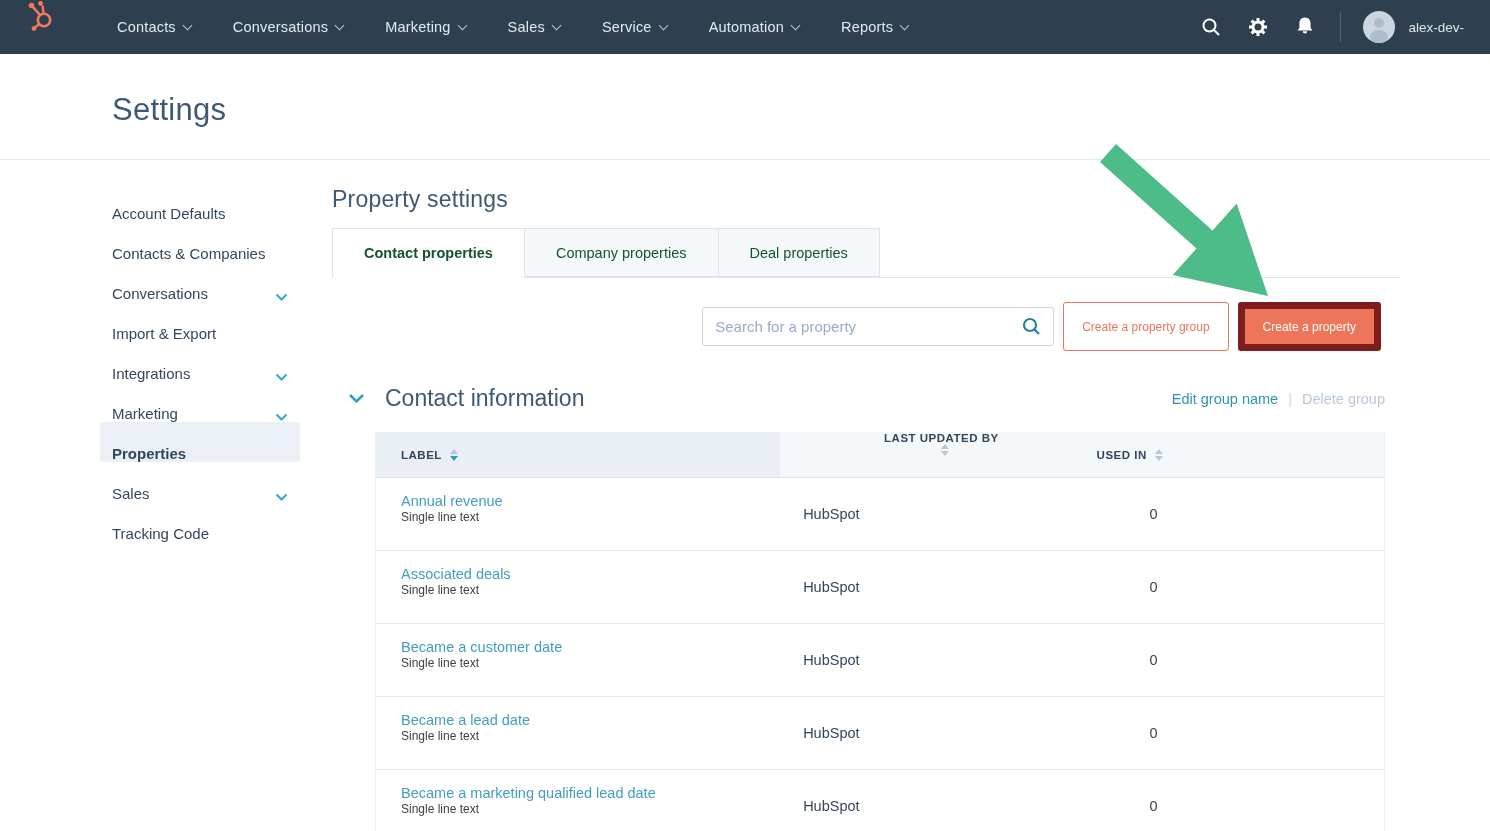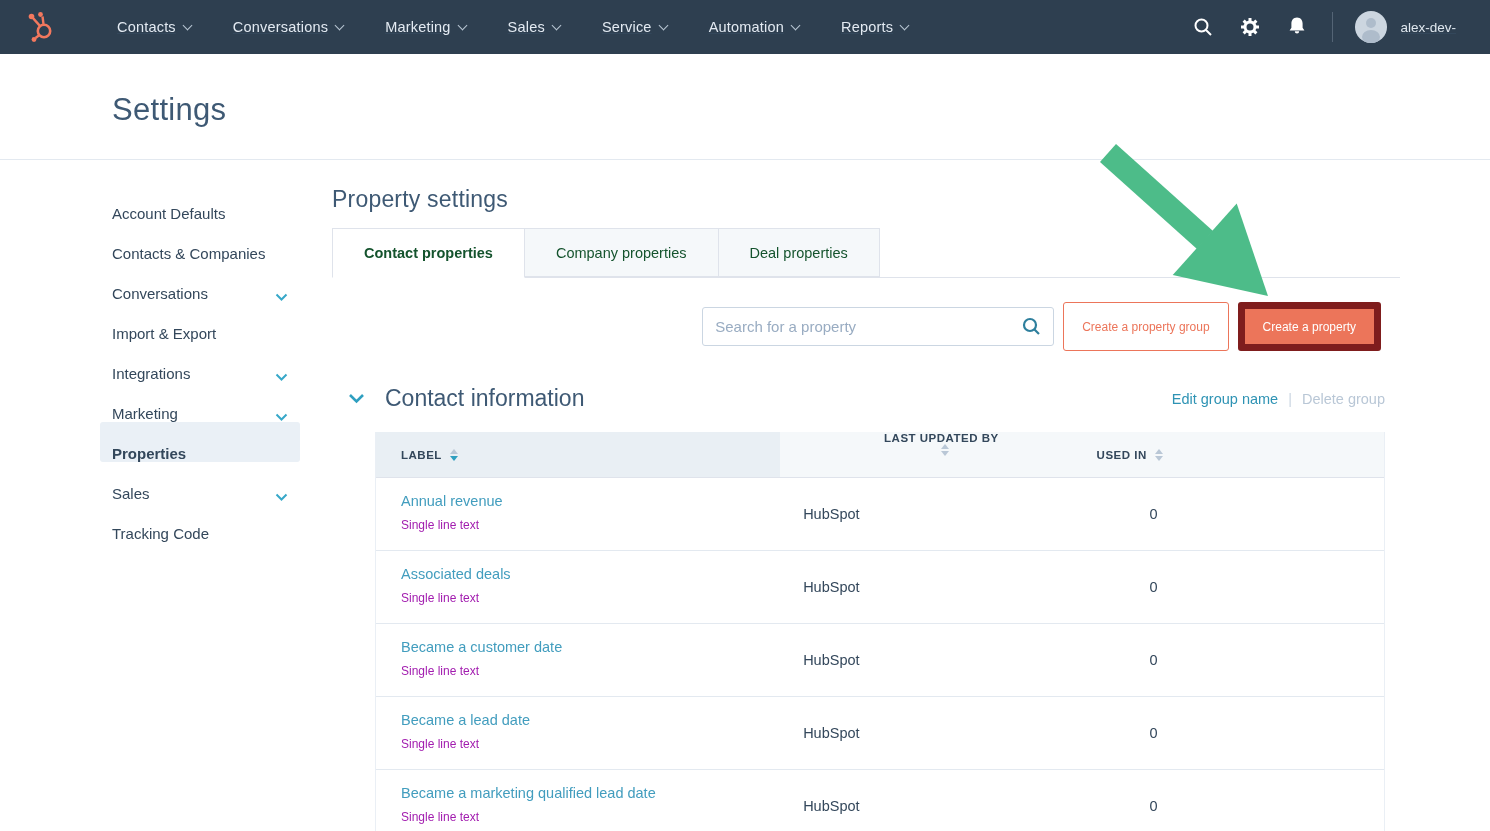--- a/index.html
+++ b/index.html
@@ -5,34 +5,34 @@
   * { box-sizing: border-box; margin: 0; padding: 0; }
   html,body { width:1490px; height:831px; overflow:hidden; }
   body {
     font-family:"Liberation Sans", sans-serif;
     background:#fff; color:#33475b; position:relative;
   }
 
   
   .topnav {
     position:absolute; top:0; left:0; width:1490px; height:54px;
-    background:#2e3f50; display:flex; align-items:center; z-index:5;text-decoration:underline;
+    background:#2e3f50; display:flex; z-index:5;text-decoration:underline;
   }
   .logo { width:30px; height:32px; margin:0 40px 0 26px; display:flex; align-items:center; cursor:pointer; }
   .nav-menu { display:flex; align-items:center; height:100%; }
   .nav-item {
     display:flex; align-items:center; height:100%; padding:0 21px;
     color:#e3eaf2; font-size:14.5px; font-weight:500; letter-spacing:.2px; cursor:pointer;
   }
   .caret {
     width:7px; height:7px; margin:-3px 0 0 8px;
     border-right:1.6px solid #b9c6d3; border-bottom:1.6px solid #b9c6d3;
     transform:rotate(45deg); display:inline-block;
   }
-  .nav-right { margin-left:auto; display:flex; align-items:center; padding-right:34px; }
+  .nav-right { margin-left:auto; display:flex; align-items:center; padding-right:26px; }
   .nav-icon { width:22px; height:22px; margin-left:25px; cursor:pointer; display:flex; align-items:center; justify-content:center; }
   .nav-divider { width:1px; height:30px; background:#53masked63707f; background:#546475; margin-left:24px; }
   .avatar {
     width:32px; height:32px; border-radius:50%; background:#ccd6e0;
     margin-left:22px; overflow:hidden; display:flex; align-items:flex-end; justify-content:center; cursor:pointer;
   }
   .nav-user { color:#dfe7ee; font-size:13.5px; margin-left:13px; cursor:pointer; }
 
   
   .page-header {
@@ -97,21 +97,21 @@
   .th-updated{ width:300px; padding-left:23px;flex-direction:column; }
   .th-used   { width:305px; padding-left:17px; }
   .sort { display:inline-flex; flex-direction:column; margin-left:8px; gap:2px; }
   .tri-up   { width:0; height:0; border-left:4px solid transparent; border-right:4px solid transparent; border-bottom:5px solid #b9c7d6; }
   .tri-down { width:0; height:0; border-left:4px solid transparent; border-right:4px solid transparent; border-top:5px solid #b9c7d6; }
   .tri-down.active { border-top-color:#2f9fc0; }
 
   .trow { display:flex; height:73px; border-bottom:1px solid #e3e9f0; background:#fff; }
   .td-label { width:405px; padding:14px 0 0 25px; }
   .prop-link { font-size:14.5px; color:#429dbe; cursor:pointer; text-decoration:none; display:inline-block; }
-  .prop-type { font-size:12px; color:#a21caf; margin-top:8px; }
+  .prop-type { font-size:12px; color:#404040; margin-top:0; }
   .td-updated { width:300px; padding-left:23px; display:flex; align-items:center; font-size:14.5px; }
   .td-used { width:305px; padding-left:70px; display:flex; align-items:center; font-size:14.5px; }
 
   
   .arrow-layer { position:absolute; left:1080px; top:140px; width:220px; height:170px; z-index:9; pointer-events:none; }
 </style>
 </head>
 <body>
 
 <header class="topnav">

